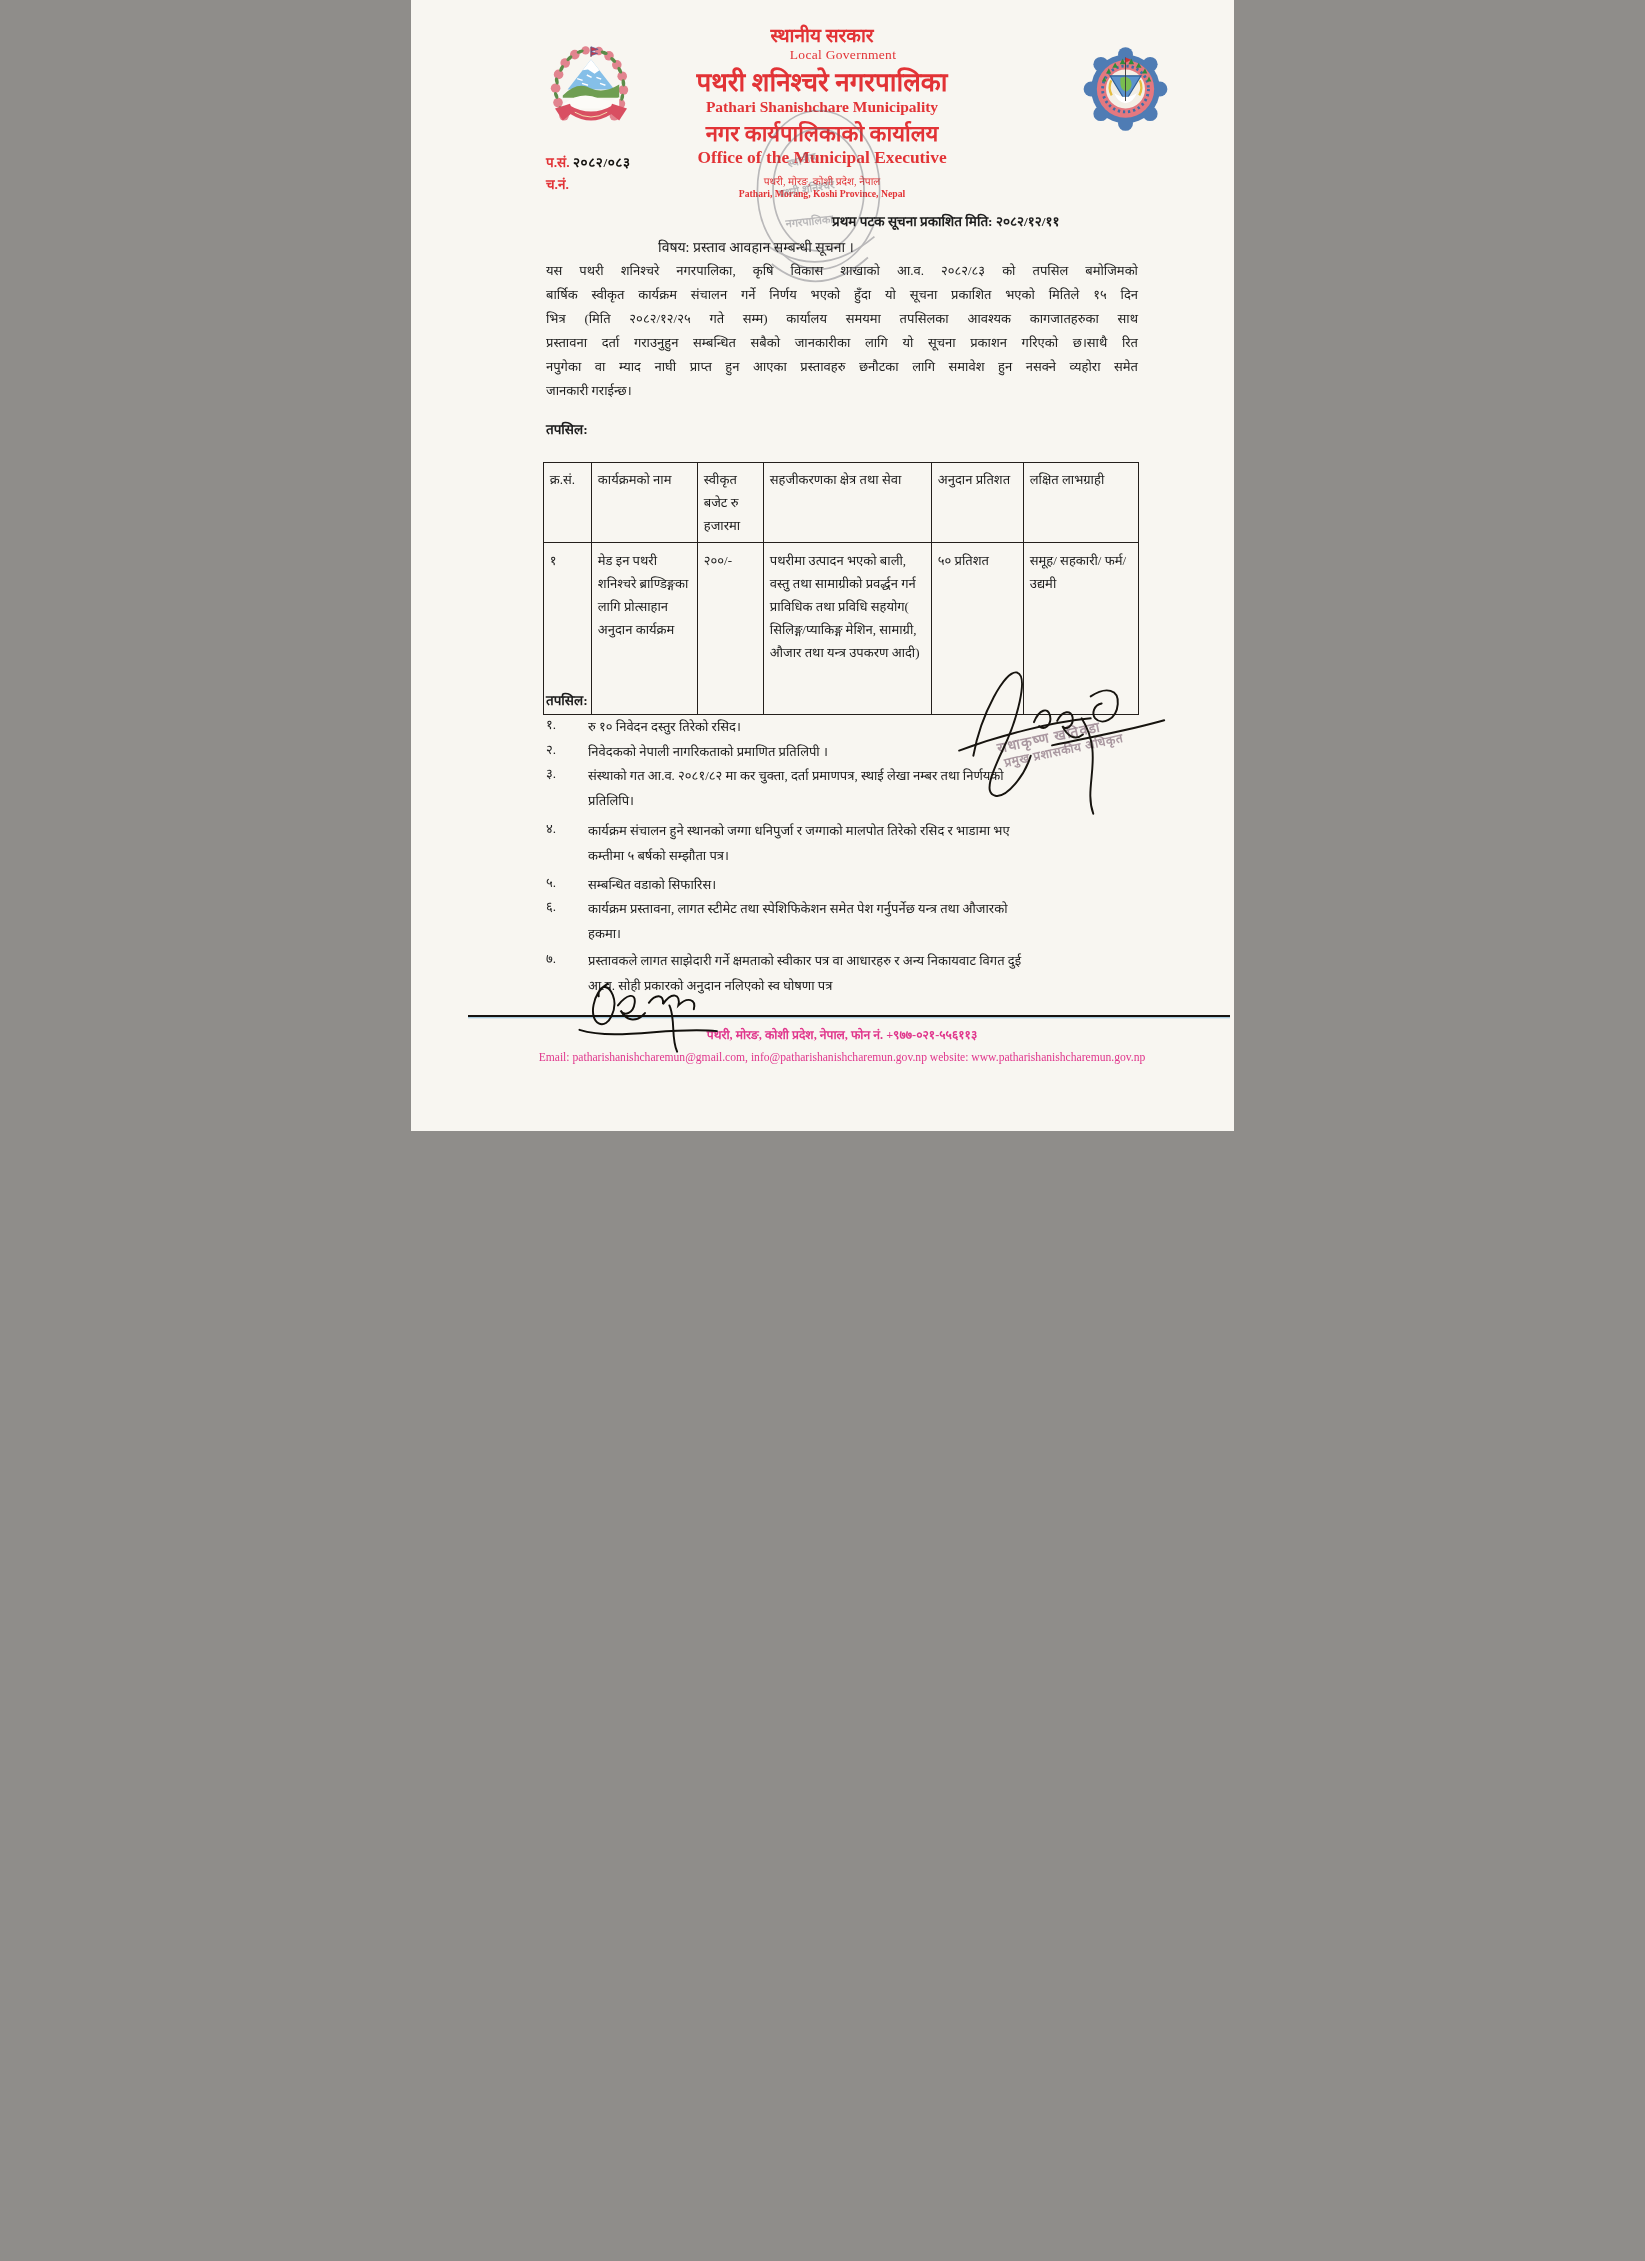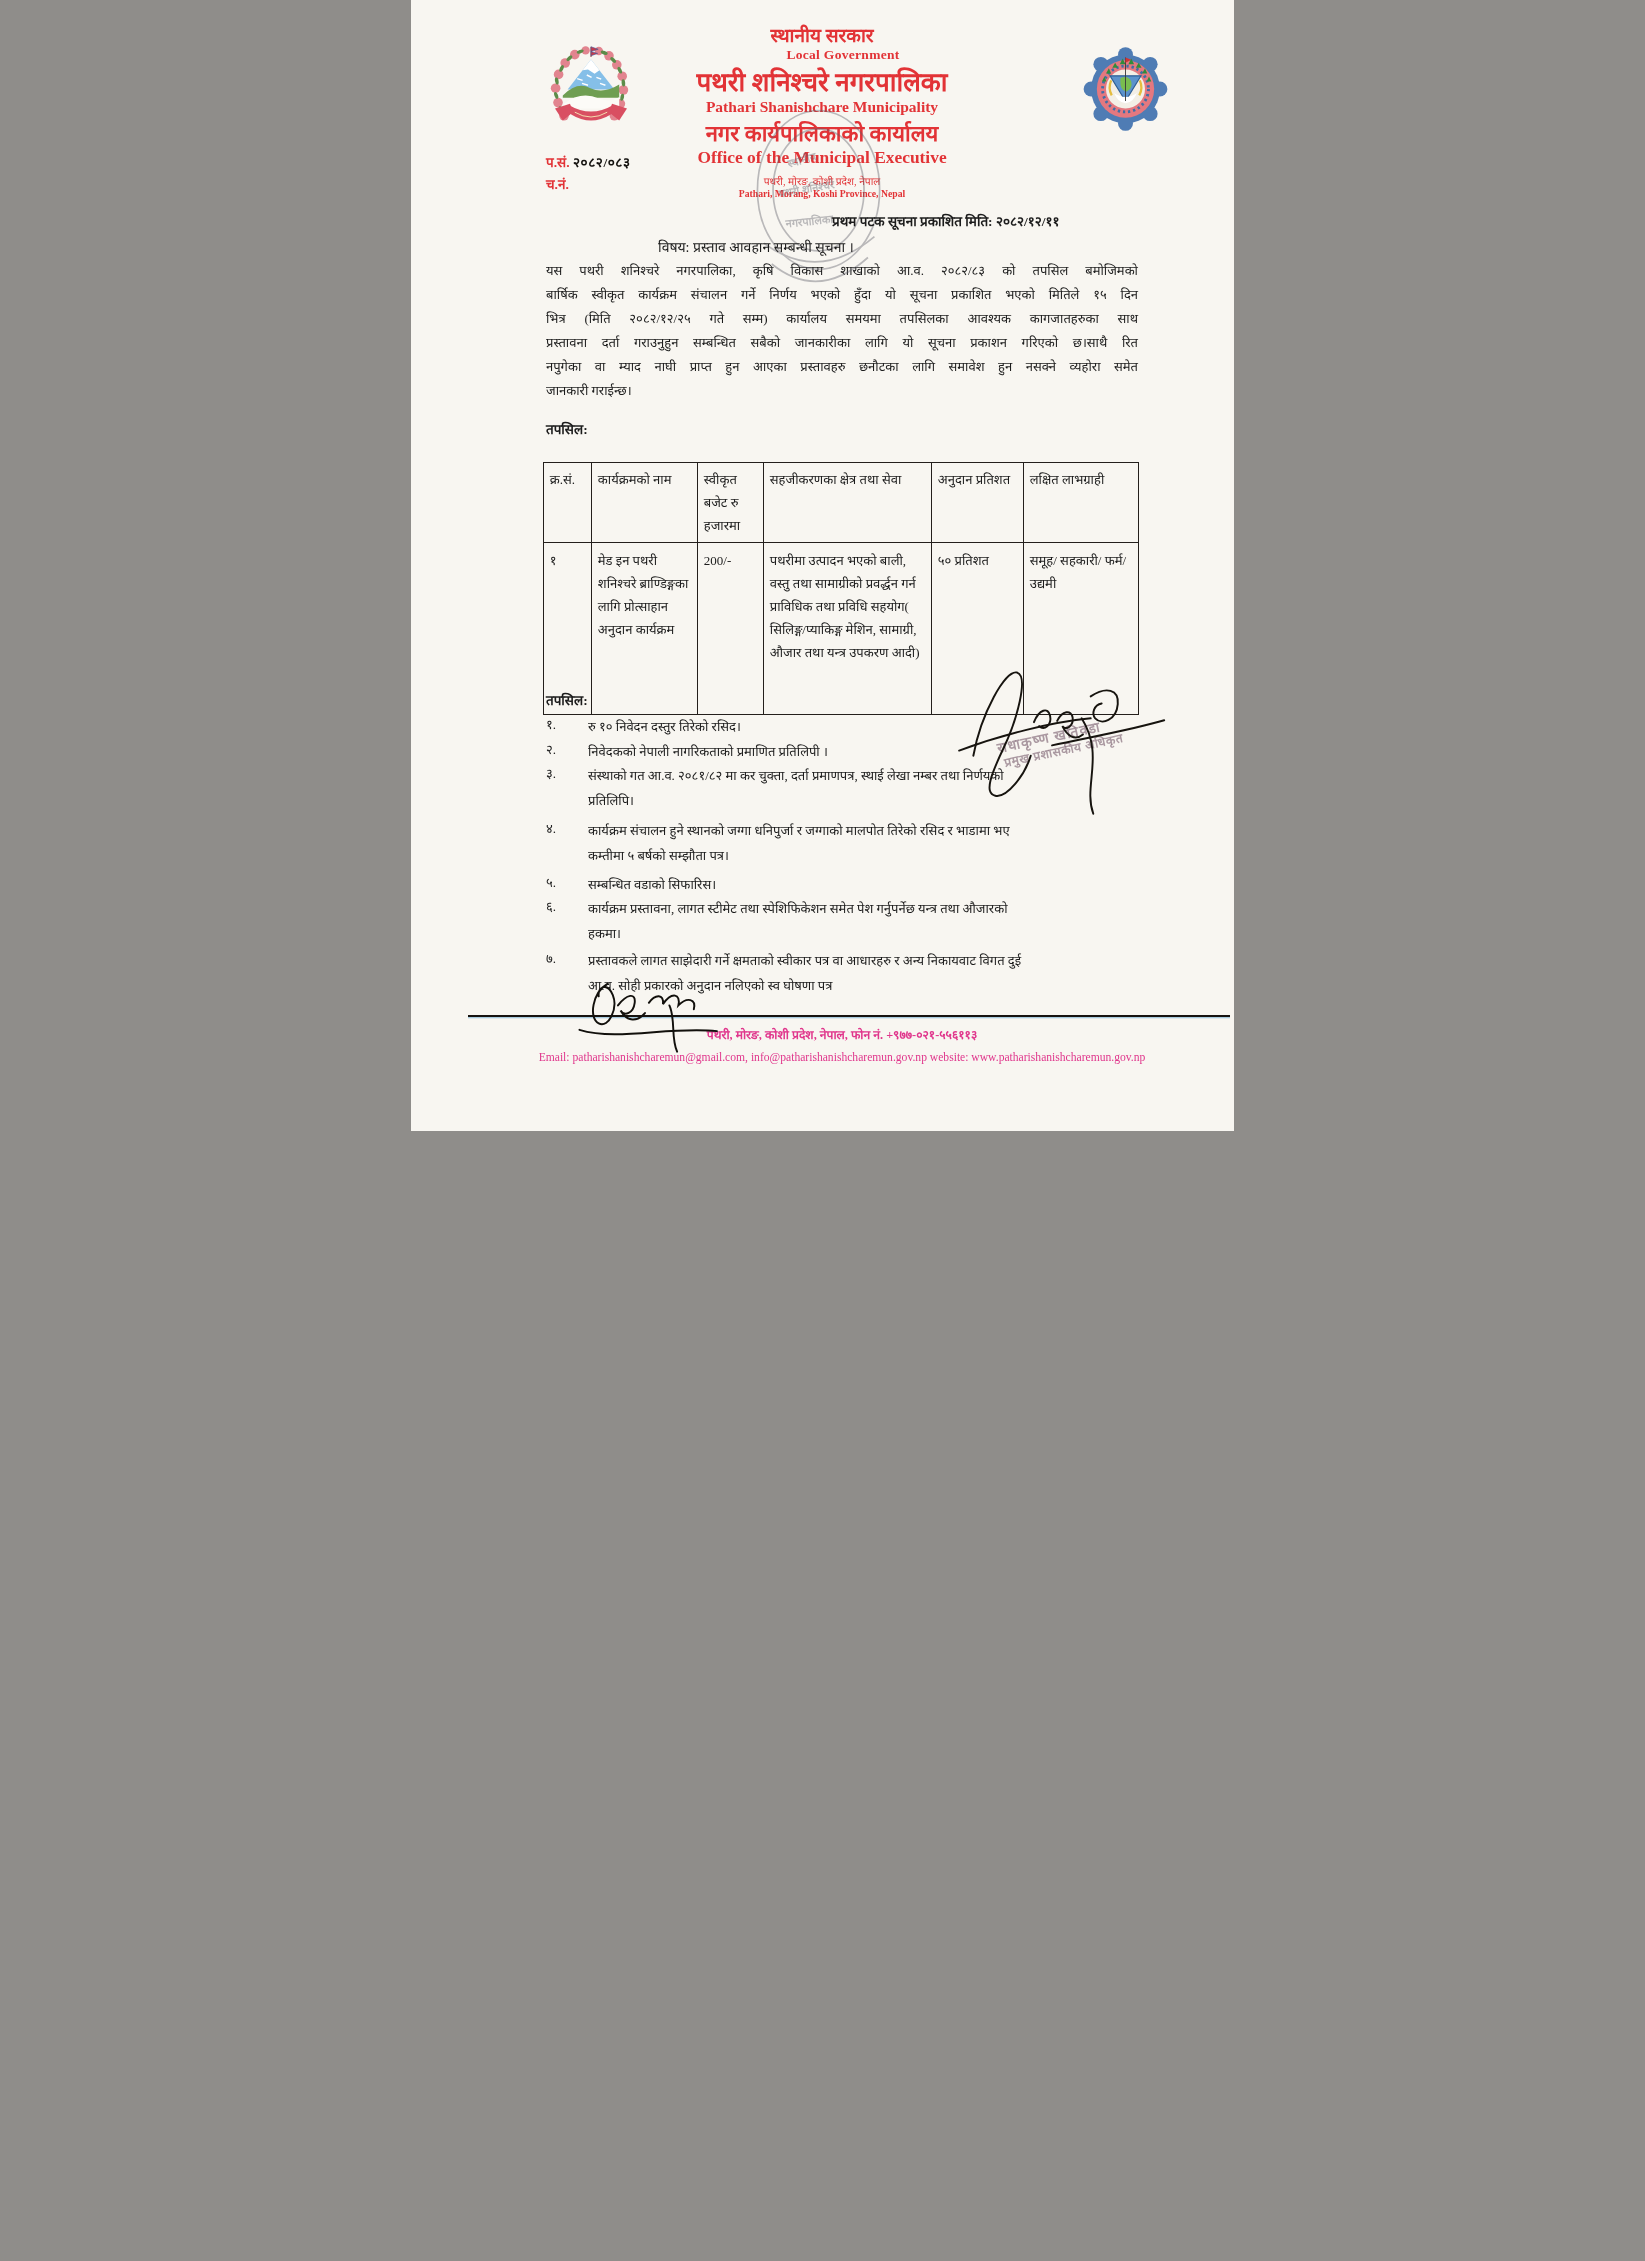--- a/index.html
+++ b/index.html
@@ -6,21 +6,21 @@
   .page{
     position:relative;width:823px;height:1131px;margin:0 auto;
     background:#f8f6f1;overflow:hidden;
     font-family:"Liberation Serif","DejaVu Serif",serif;
     color:#1c1c1c;
   }
   
   .hdr-center{position:absolute;left:161px;top:24.5px;width:500px;text-align:center;z-index:2;}
   .red{color:#e23336;}
   .h-np-small{font-size:19px;font-weight:bold;line-height:22px;}
-  .h-en-small{font-size:13.5px;font-weight:bold;line-height:15.5px;letter-spacing:0.3px;padding-left:42px;}
+  .h-en-small{font-size:13.5px;font-weight:normal;line-height:15.5px;letter-spacing:0.3px;padding-left:42px;}
   .h-np-big{font-size:26px;font-weight:bold;line-height:31px;margin-top:5.2px;}
   .h-en-mid{font-size:15.5px;font-weight:bold;line-height:18px;}
   .h-np-mid{font-size:22px;font-weight:bold;line-height:27px;margin-top:3.9px;}
   .h-en-big{font-size:17.4px;font-weight:bold;line-height:20px;}
   .h-np-tiny{font-size:10.3px;font-weight:normal;line-height:12.2px;margin-top:9px;}
   .h-en-tiny{font-size:9.7px;font-weight:bold;line-height:11.6px;}
   .logo{position:absolute;z-index:1;}
   .ref-block{position:absolute;left:135px;top:152px;font-size:13.5px;z-index:3;}
   .ref-line{line-height:22px;white-space:nowrap;}
   .ref-label{color:#e23336;font-weight:bold;text-align:center;}
@@ -225,21 +225,21 @@
         <th>स्वीकृत बजेट रु हजारमा</th>
         <th class="just">सहजीकरणका क्षेत्र तथा सेवा</th>
         <th>अनुदान प्रतिशत</th>
         <th>लक्षित लाभग्राही</th>
       </tr>
     </thead>
     <tbody>
       <tr>
         <td>१</td>
         <td class="just">मेड इन पथरी शनिश्चरे ब्राण्डिङ्गका लागि प्रोत्साहान अनुदान कार्यक्रम</td>
-        <td>200/-</td>
+        <td>२००/-</td>
         <td class="just">पथरीमा उत्पादन भएको बाली, वस्तु तथा सामाग्रीको प्रवर्द्धन गर्न प्राविधिक तथा प्रविधि सहयोग( सिलिङ्ग/प्याकिङ्ग मेशिन, सामाग्री, औजार तथा यन्त्र उपकरण आदी)</td>
         <td>५० प्रतिशत</td>
         <td>समूह/ सहकारी/ फर्म/ उद्यमी</td>
       </tr>
     </tbody>
   </table>
 
   <div class="tapasil t2">तपसिल:</div>
 
   <div class="req" style="top:715px;">

